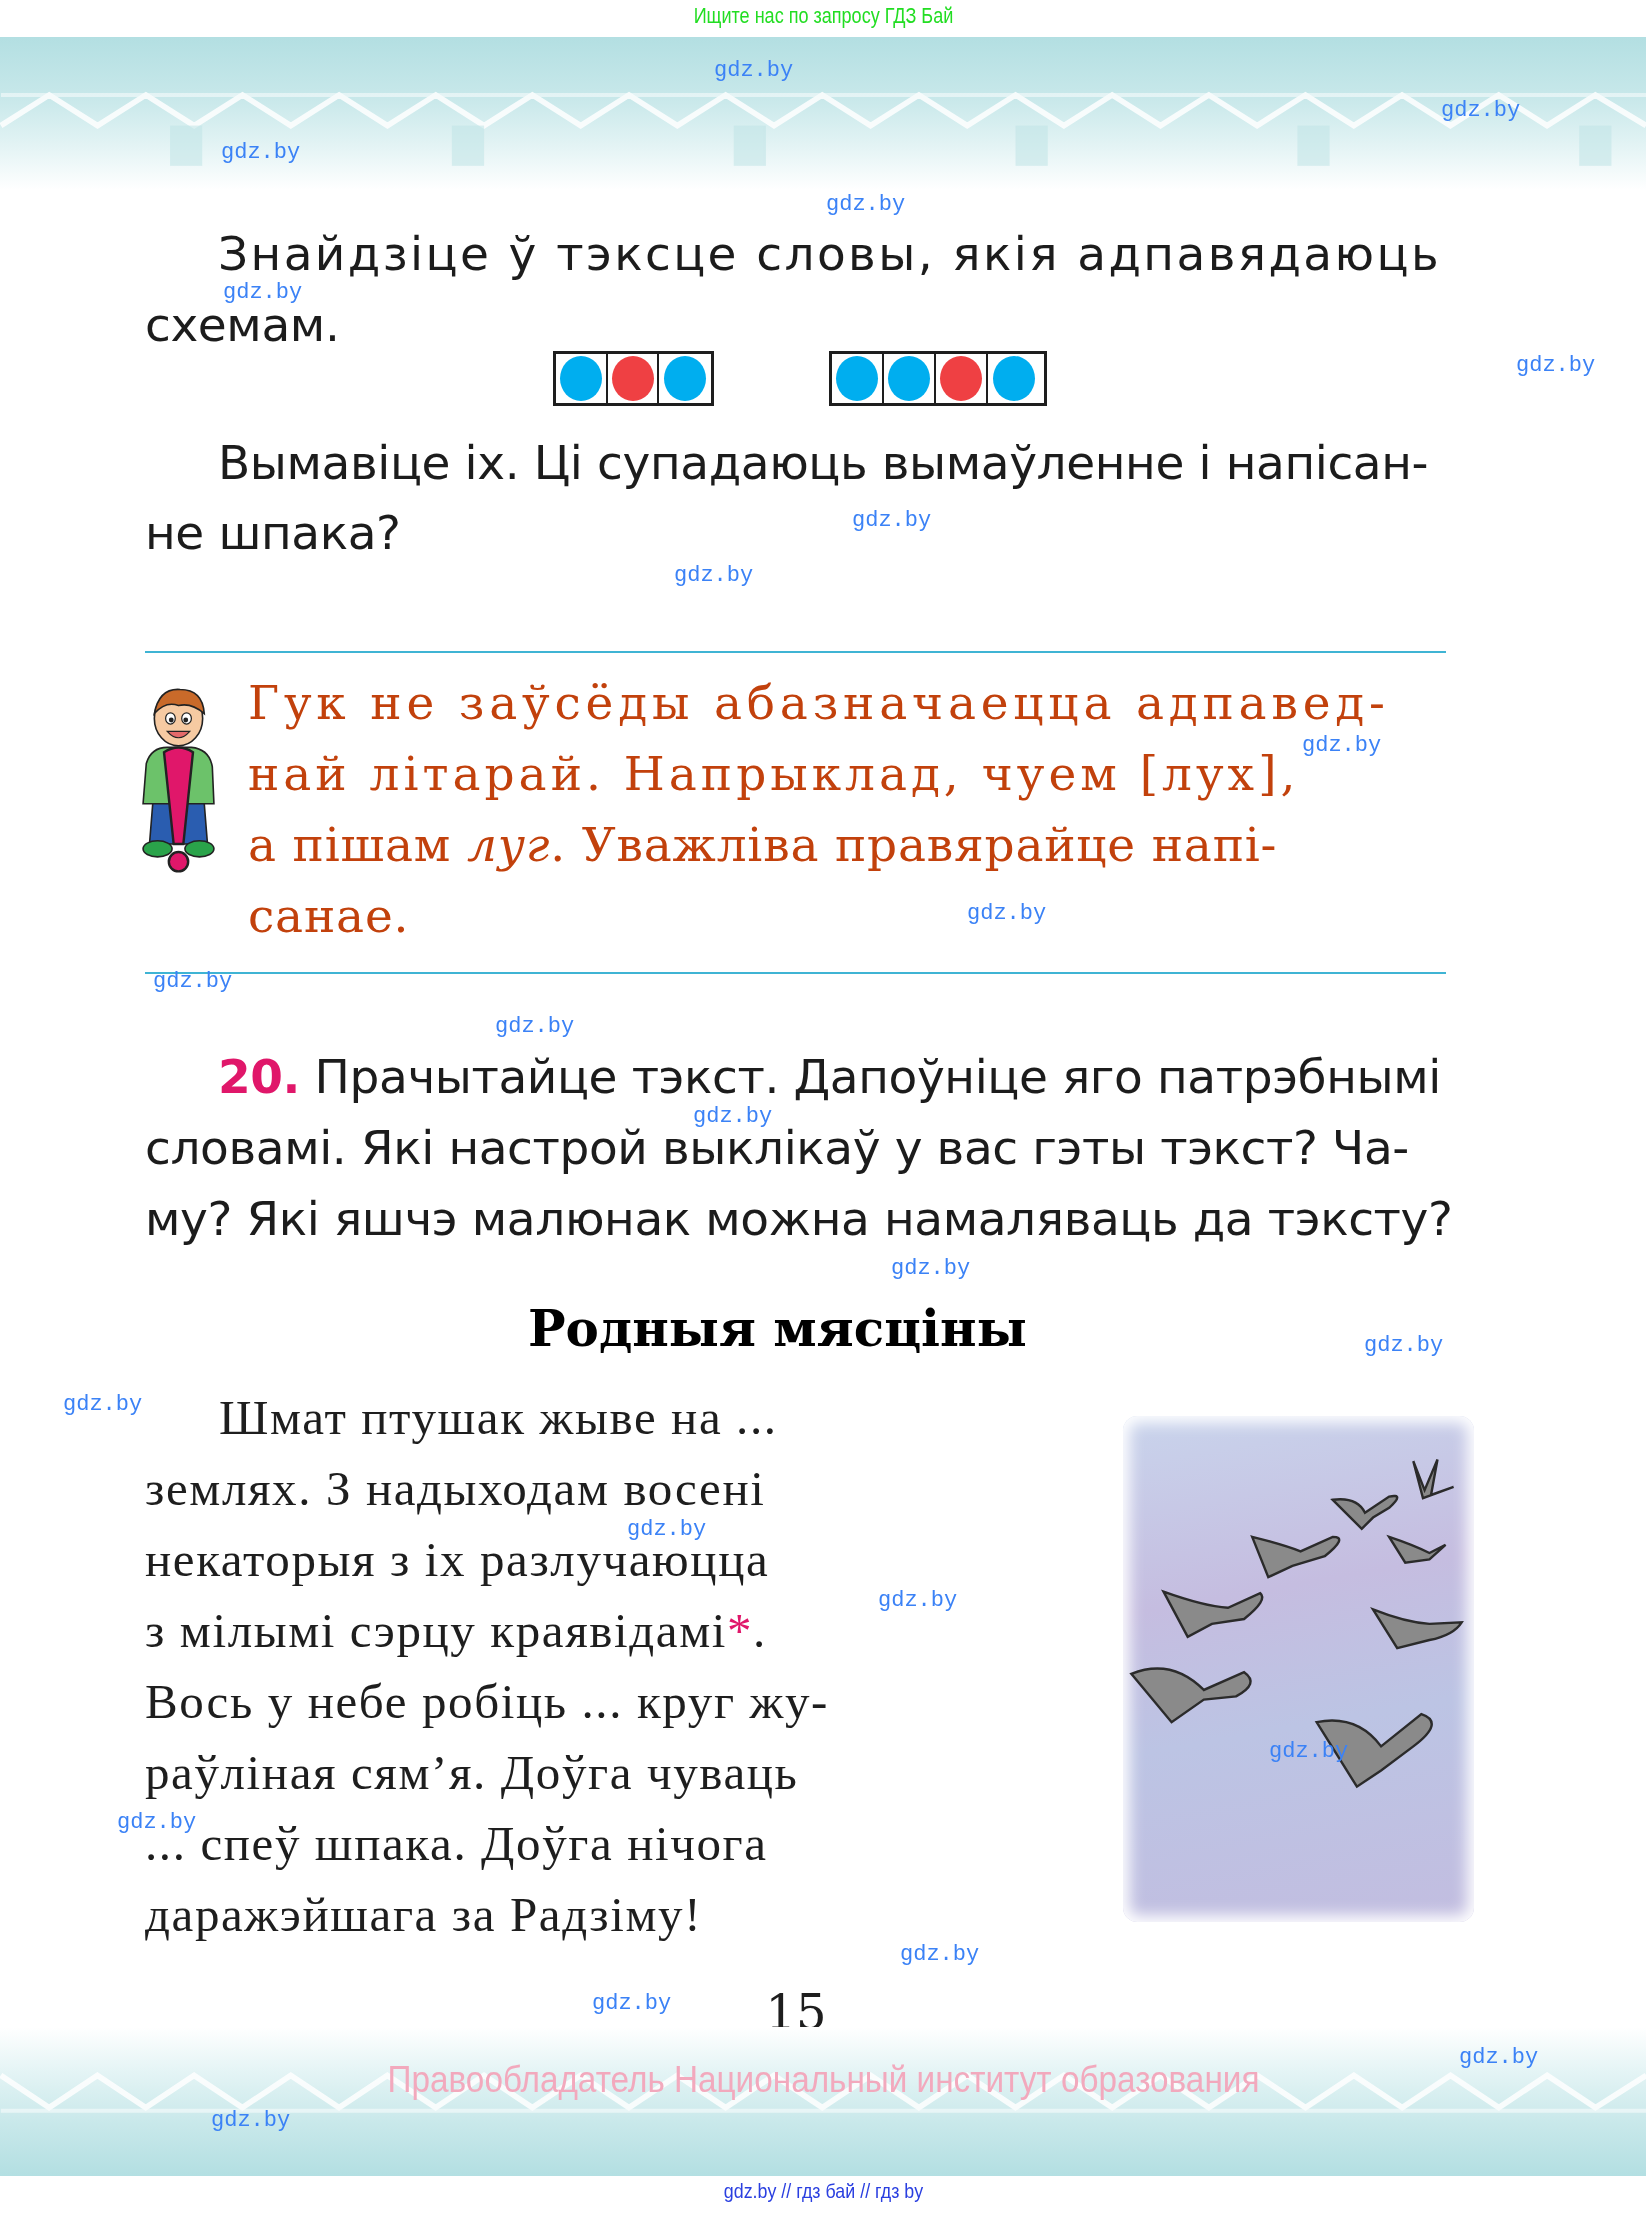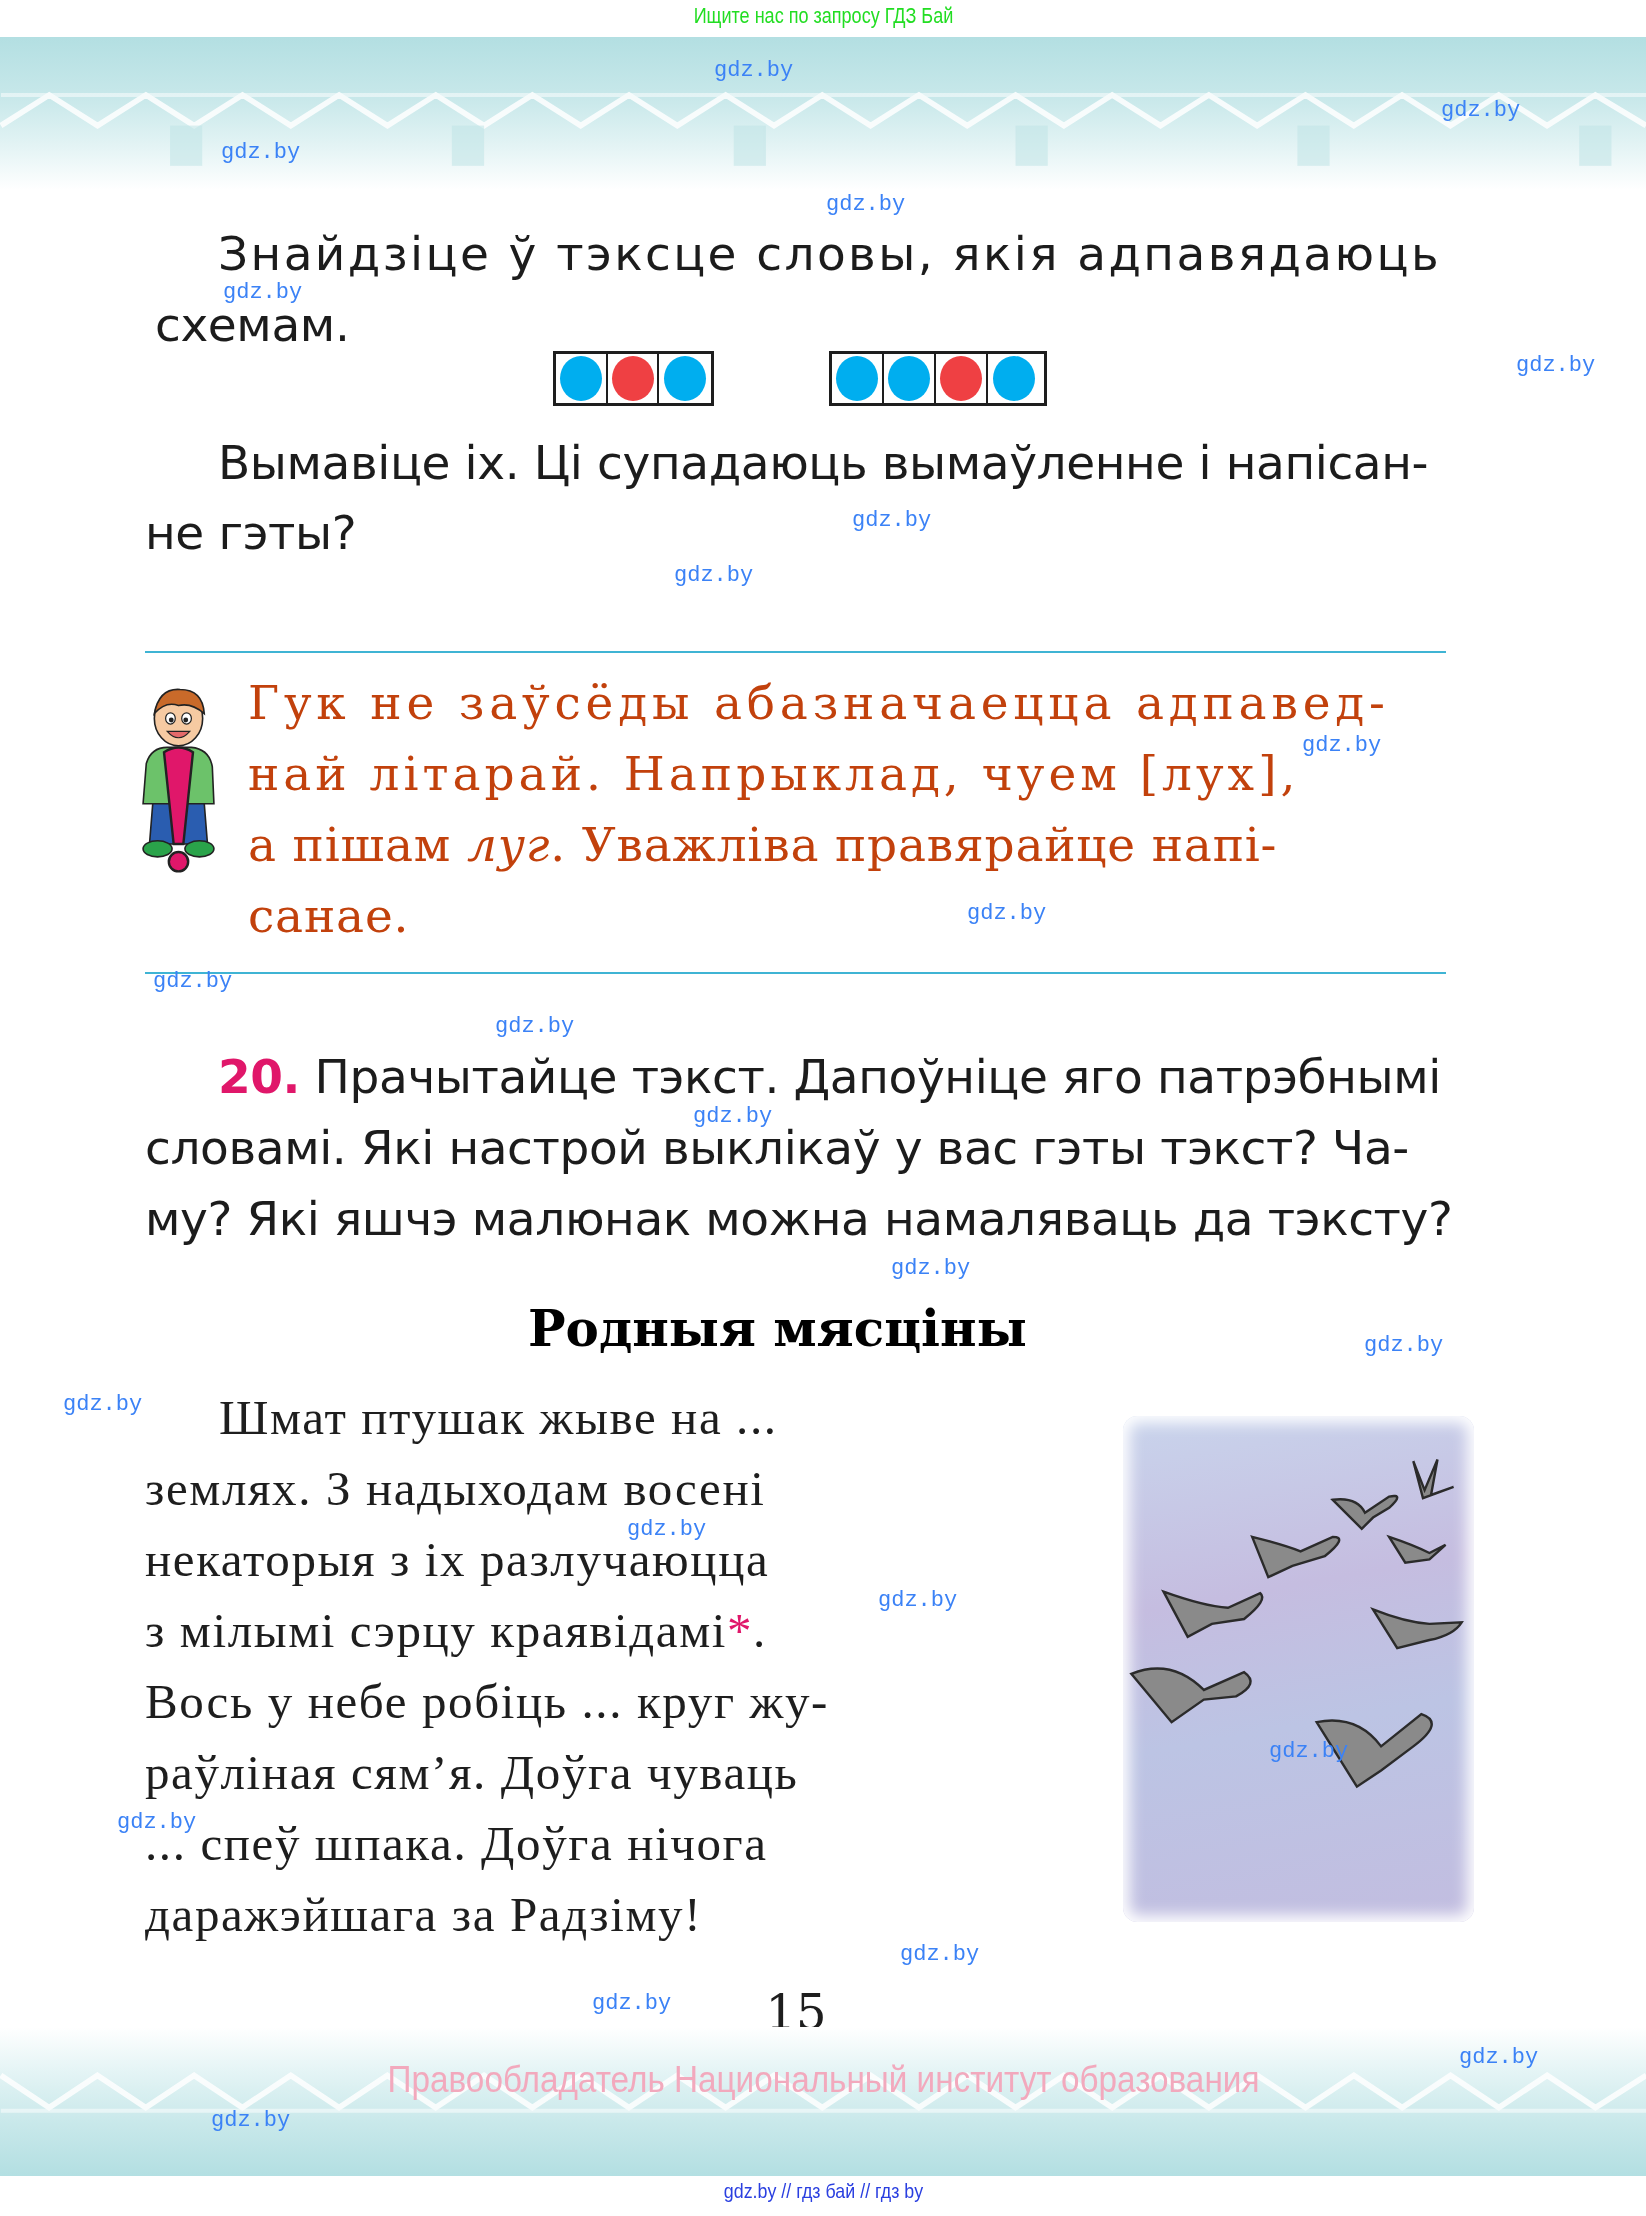--- a/index.html
+++ b/index.html
@@ -115,21 +115,21 @@
 <div class="abs watermark" style="left:627px;top:1517px">gdz.by</div>
 <div class="abs watermark" style="left:878px;top:1588px">gdz.by</div>
 <div class="abs watermark" style="left:1269px;top:1739px">gdz.by</div>
 <div class="abs watermark" style="left:117px;top:1810px">gdz.by</div>
 <div class="abs watermark" style="left:900px;top:1942px">gdz.by</div>
 <div class="abs watermark" style="left:592px;top:1991px">gdz.by</div>
 <div class="abs watermark" style="left:1459px;top:2045px">gdz.by</div>
 <div class="abs watermark" style="left:211px;top:2108px">gdz.by</div>
 
 <div class="abs sans-text" style="left:218px;top:226px;letter-spacing:2.4px">Знайдзіце ў тэксце словы, якія адпавядаюць</div>
-<div class="abs sans-text" style="left:155px;top:297px">схемам.</div>
+<div class="abs sans-text" style="left:145px;top:297px">схемам.</div>
 
 <div class="abs scheme" style="left:553px;top:351px;width:161px;height:55px">
   <div class="cell">
       <div class="dot" style="background:#00aeef"></div>
     </div>
   <div class="cell">
       <div class="dot" style="background:#ef4043"></div>
     </div>
   <div class="cell">
       <div class="dot" style="background:#00aeef"></div>
@@ -144,21 +144,21 @@
     </div>
   <div class="cell">
       <div class="dot" style="background:#ef4043"></div>
     </div>
   <div class="cell">
       <div class="dot" style="background:#00aeef"></div>
     </div>
 </div>
 
 <div class="abs sans-text" style="left:218px;top:435px">Вымавіце іх. Ці супадаюць вымаўленне і напісан-</div>
-<div class="abs sans-text" style="left:145px;top:505px">не гэты?</div>
+<div class="abs sans-text" style="left:145px;top:505px">не шпака?</div>
 
 <div class="abs rule" style="left:145px;top:651px;width:1301px"></div>
 
 <div class="abs boy">
   <svg width="87" height="190" viewBox="0 0 108 236">
     <ellipse cx="54" cy="44" rx="30" ry="34" fill="#f6caa2" stroke="#222" stroke-width="2"></ellipse>
     <path d="M24 38 Q30 6 56 8 Q84 8 86 38 Q70 24 54 28 Q38 22 24 38Z" fill="#c96a2a" stroke="#222" stroke-width="2"></path>
     <ellipse cx="44" cy="44" rx="6" ry="7" fill="#fff" stroke="#222" stroke-width="1.5"></ellipse>
     <ellipse cx="64" cy="44" rx="6" ry="7" fill="#fff" stroke="#222" stroke-width="1.5"></ellipse>
     <circle cx="45" cy="46" r="3" fill="#222"></circle>

